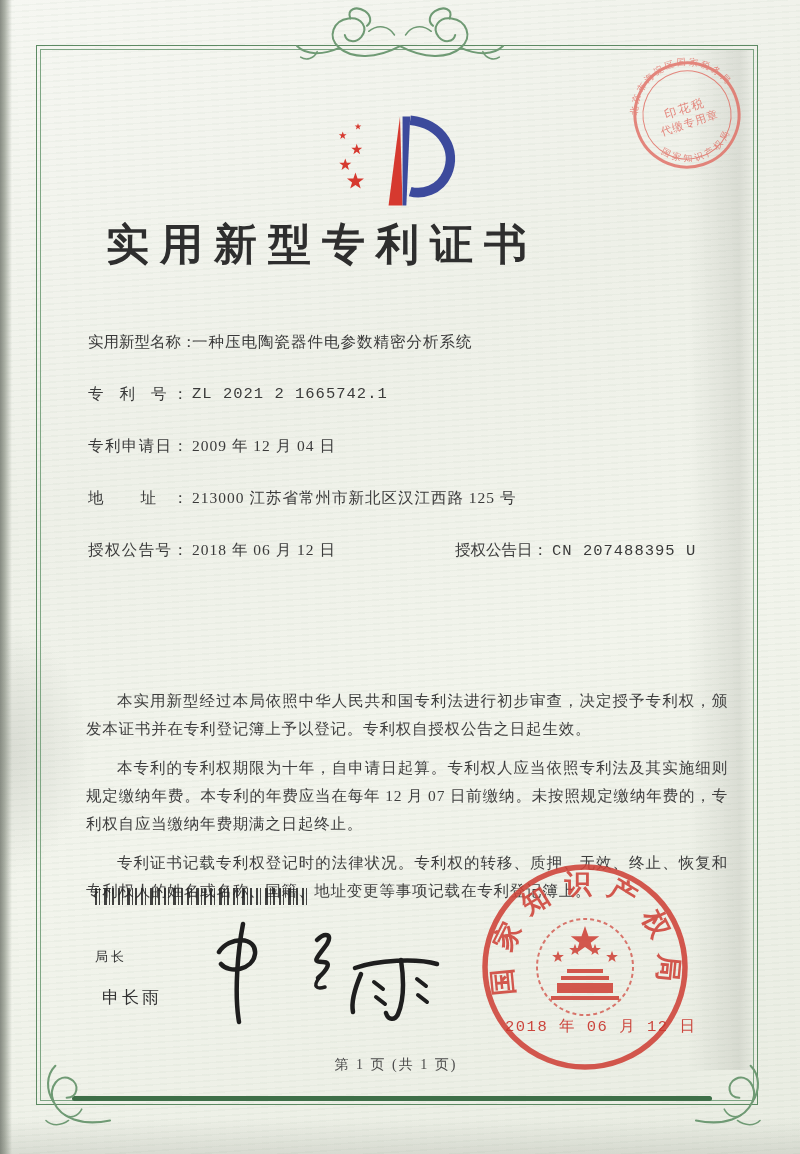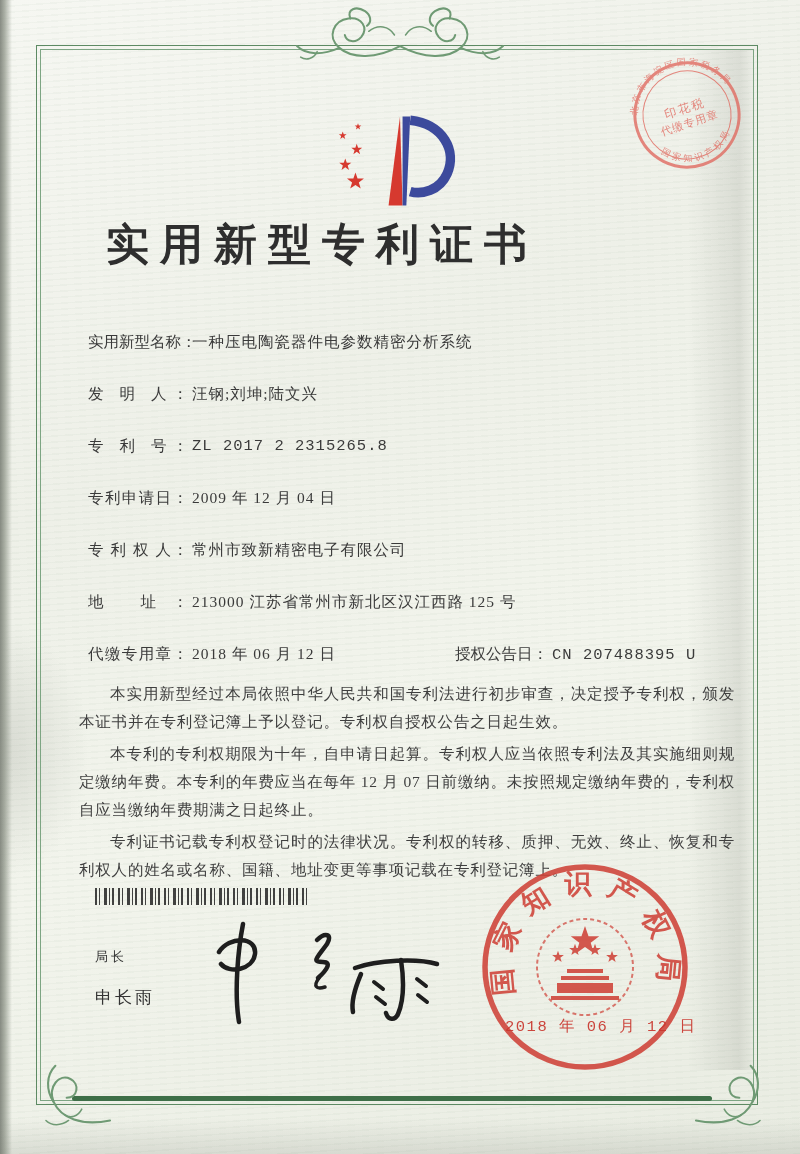--- a/index.html
+++ b/index.html
@@ -43,33 +43,33 @@
 
   .fields{position:absolute;left:88px;top:324px;width:640px;font-size:15.5px;color:#3a3a3a;margin-top:8px;}
   .field-row{height:22px;margin-bottom:30px;white-space:nowrap;}
   .field-label{display:inline-block;width:100px;text-align:justify;text-align-last:justify;
     letter-spacing:0;vertical-align:top;}
   .field-value{margin-left:4px;letter-spacing:1px;}
   .field-inline-right{position:absolute;left:367px;top:0;}
 
   .paragraphs{position:absolute;left:75px;top:676px;width:664px;
     font-size:15.5px;line-height:28px;letter-spacing:0.8px;color:#3f3f3f;text-align:justify;}
-  .paragraphs p{margin:4px;text-indent:2em;}
+  .paragraphs p{margin:11px;text-indent:2em;}
 
   .barcode{position:absolute;left:95px;top:888px;width:212px;height:17px;opacity:.85;
     background:
       repeating-linear-gradient(90deg,
         #222 0 2px, transparent 2px 4px,
         #222 4px 5px, transparent 5px 9px,
         #222 9px 12px, transparent 12px 14px,
         #222 14px 15px, transparent 15px 17px,
         #222 17px 19px, transparent 19px 23px);}
 
   .director-title{position:absolute;left:95px;top:948px;font-size:13px;letter-spacing:3px;color:#333;}
-  .director-name{position:absolute;left:95px;top:986px;font-size:17px;letter-spacing:3px;color:#333;text-align:center;}
+  .director-name{position:absolute;left:102px;top:986px;font-size:17px;letter-spacing:3px;color:#333;text-align:center;}
   .signature{position:absolute;left:205px;top:918px;width:240px;height:110px;}
 
   .seal{position:absolute;left:470px;top:852px;width:230px;height:230px;opacity:.88;filter:blur(0.3px);}
   .seal-date{position:absolute;left:505px;top:1016px;font-size:15.5px;letter-spacing:1.5px;
     color:#c9372e;opacity:.92;}
 
   .stamp{position:absolute;left:622px;top:50px;width:130px;height:130px;opacity:.78;filter:blur(0.5px);}
 
   .footer{position:absolute;left:0;top:1056px;width:792px;text-align:center;
     font-size:14px;letter-spacing:2px;color:#4a4a4a;}
@@ -140,36 +140,30 @@
     </svg>
   </div>
 
   <div class="title">实用新型专利证书</div>
 
   <div class="fields">
     <div class="field-row">
       <span class="field-label">实用新型名称：</span><span class="field-value">一种压电陶瓷器件电参数精密分析系统</span>
     </div>
     <div class="field-row">
-      <span class="field-label">发 明 人：</span><span class="field-value">汪钢;刘坤;陆文兴</span>
-    </div>
-    <div class="field-row">
-      <span class="field-label">专 利 号：</span><span class="field-value num">ZL 2017 2 2315265.8</span>
+      <span class="field-label">专 利 号：</span><span class="field-value num">ZL 2021 2 1665742.1</span>
     </div>
     <div class="field-row">
       <span class="field-label">专利申请日：</span><span class="field-value">2009 年 12 月 04 日</span>
     </div>
     <div class="field-row">
-      <span class="field-label">专 利 权 人：</span><span class="field-value">常州市致新精密电子有限公司</span>
-    </div>
-    <div class="field-row">
       <span class="field-label">地 址：</span><span class="field-value">213000 江苏省常州市新北区汉江西路 125 号</span>
     </div>
     <div class="field-row" style="position:relative;">
-      <span class="field-label">代缴专用章：</span><span class="field-value">2018 年 06 月 12 日</span>
+      <span class="field-label">授权公告号：</span><span class="field-value">2018 年 06 月 12 日</span>
       <span class="field-inline-right">
         <span>授权公告日：</span><span class="field-value num">CN 207488395 U</span>
       </span>
     </div>
   </div>
 
   <div class="paragraphs">
     <p>本实用新型经过本局依照中华人民共和国专利法进行初步审查，决定授予专利权，颁发本证书并在专利登记簿上予以登记。专利权自授权公告之日起生效。</p>
     <p>本专利的专利权期限为十年，自申请日起算。专利权人应当依照专利法及其实施细则规定缴纳年费。本专利的年费应当在每年 12 月 07 日前缴纳。未按照规定缴纳年费的，专利权自应当缴纳年费期满之日起终止。</p>
     <p>专利证书记载专利权登记时的法律状况。专利权的转移、质押、无效、终止、恢复和专利权人的姓名或名称、国籍、地址变更等事项记载在专利登记簿上。</p>
@@ -236,14 +230,15 @@
         </text>
         <text font-size="9" fill="#e0685e" letter-spacing="3" font-family="'Liberation Sans',sans-serif">
           <textPath href="#stArcBot" startOffset="50%" text-anchor="middle">国家知识产权局</textPath>
         </text>
         <text x="0" y="-3" text-anchor="middle" font-size="12" fill="#e0685e" letter-spacing="2" font-family="'Liberation Sans',sans-serif">印花税</text>
         <text x="0" y="12" text-anchor="middle" font-size="11" fill="#e0685e" letter-spacing="1" font-family="'Liberation Sans',sans-serif">代缴专用章</text>
       </g>
     </svg>
   </div>
 
+  <div class="footer">第 1 页 (共 1 页)</div>
 
 </div>
 
 </body></html>

